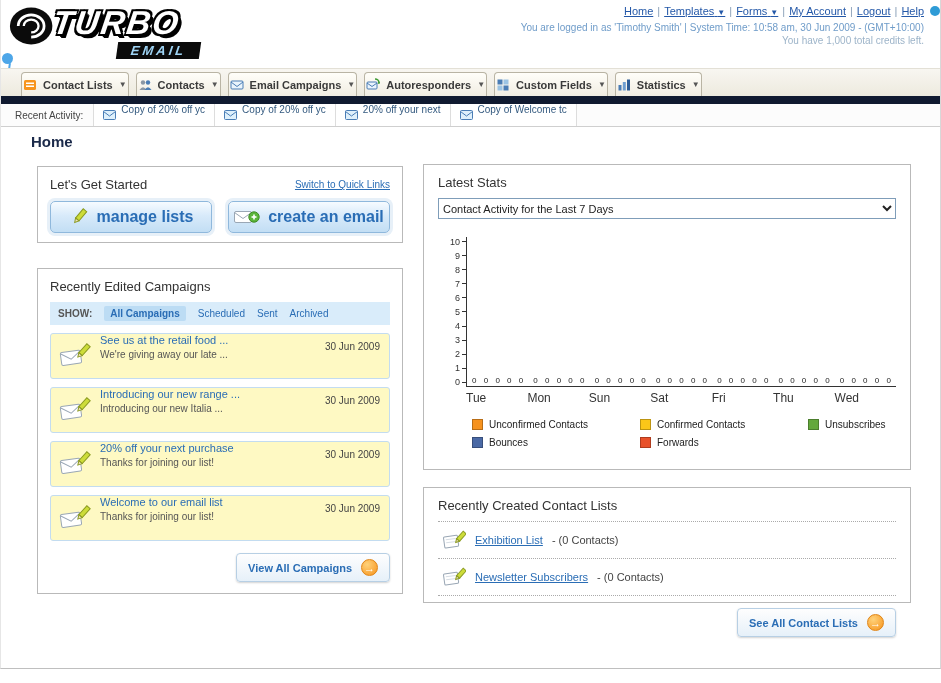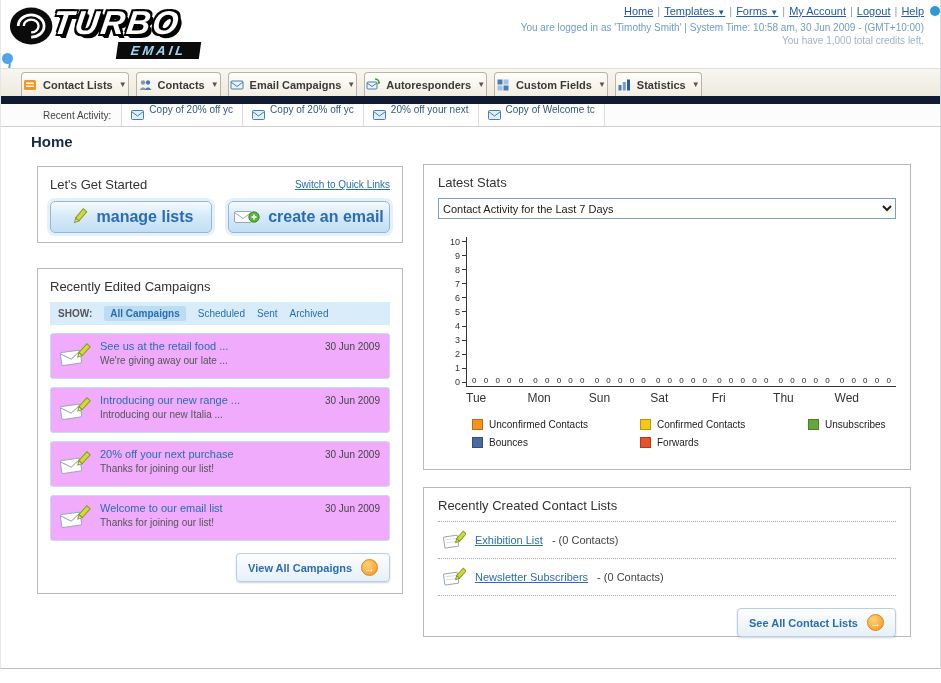--- a/index.html
+++ b/index.html
@@ -59,21 +59,21 @@
 }
 .nav-tab .arrow { font-size:8px; color:#555; }
 .dark-bar { position:absolute; top:96px; left:0; width:100%; height:8px; background:#101a30; }
 
 
 .activity-bar {
   position:absolute; top:104px; left:0; width:100%; height:23px;
   background:#fcfcfc; border-bottom:1px solid #cfcfcf;
   display:flex; align-items:stretch; padding-left:14px; font-size:10px;
 }
-.activity-label { display:flex; align-items:center; color:#444; margin-right:10px;margin-left:28px; }
+.activity-label { display:flex; align-items:center; color:#444; margin-right:10px; }
 .activity-item {
   display:flex; gap:5px; padding:0 9px;
   border-left:1px solid #ddd; border-right:1px solid #ddd; background:#fff;
   color:#33597f; cursor:pointer; white-space:nowrap;
 }
 .activity-item + .activity-item { border-left:none; }
 
 
 .home-title { position:absolute; top:133px; left:30px; font-size:15px; font-weight:bold; color:#1b2a4a; }
 
@@ -97,21 +97,21 @@
 .campaigns-panel { left:36px; top:268px; width:366px; height:326px; padding:10px 12px; }
 .camp-tabs {
   margin-top:8px; background:#d9ecfa; padding:4px 8px;
   display:flex; align-items:center; gap:12px; font-size:10px;
 }
 .show-label { color:#555; font-weight:bold; }
 .camp-tab { color:#2a6db5; cursor:pointer; }
 .camp-tab.selected { font-weight:bold; background:#bcdcf4; padding:2px 6px; border-radius:2px; }
 .camp-item {
   margin-top:8px; border:1px solid #c3dcf0; border-radius:3px;
-  padding:6px 8px; display:flex; gap:9px; position:relative; height:46px; background:#f0abfc;
+  padding:0 8px; display:flex; gap:9px; position:relative; height:46px; background:#fef9c3;
 }
 .camp-title { font-size:11px; color:#2a6db5; cursor:pointer; }
 .camp-sub { font-size:10px; color:#555; margin-top:3px; }
 .camp-date { position:absolute; right:9px; top:7px; font-size:10px; color:#444; }
 .btn-row { display:flex; justify-content:flex-end; margin-top:12px; }
 .arrow-btn {
   display:inline-flex; align-items:center; gap:9px;
   background:linear-gradient(#fefefe,#e6f0f9);
   border:1px solid #b7cfe4; border-radius:4px; padding:5px 11px;
   color:#2a6db5; font-weight:bold; font-size:11px; cursor:pointer;
@@ -135,21 +135,21 @@
 .chart-plot { flex:1; height:150px; border-left:1px solid #333; border-bottom:1px solid #333; position:relative; }
 .day-values-row { position:absolute; left:0; right:0; bottom:1px; display:flex; }
 .day-values { flex:1; text-align:center; font-size:8px; color:#222; word-spacing:5px; }
 .chart-x { margin-left:28px; display:flex; margin-top:4px; }
 .day-label { flex:1; text-align:left; font-size:12px; color:#333; }
 .legend { margin:14px 0 0 34px; display:grid; grid-template-columns:168px 168px 1fr; row-gap:7px; }
 .legend-item { display:flex; align-items:center; gap:6px; font-size:10px; color:#222; }
 .swatch { display:inline-block; width:11px; height:11px; border:1px solid rgba(0,0,0,.25); }
 
 
-.lists-panel { left:422px; top:487px; width:488px; height:150px; padding:10px 14px; }
+.lists-panel { left:422px; top:487px; width:488px; height:116px; padding:10px 14px; }
 .lists-panel .panel-title { padding-bottom:8px; border-bottom:1px dotted #aaa; }
 .list-row { display:flex; align-items:center; gap:9px; padding:8px 4px; border-bottom:1px dotted #aaa; }
 .list-link { font-size:11px; color:#2a6db5; text-decoration:underline; cursor:pointer; }
 .list-suffix { font-size:11px; color:#444; }
 .lists-panel .btn-row { margin-top:12px; }
 
 
 .icon { display:inline-flex; align-items:center; justify-content:center; }
 </style>
 </head>

